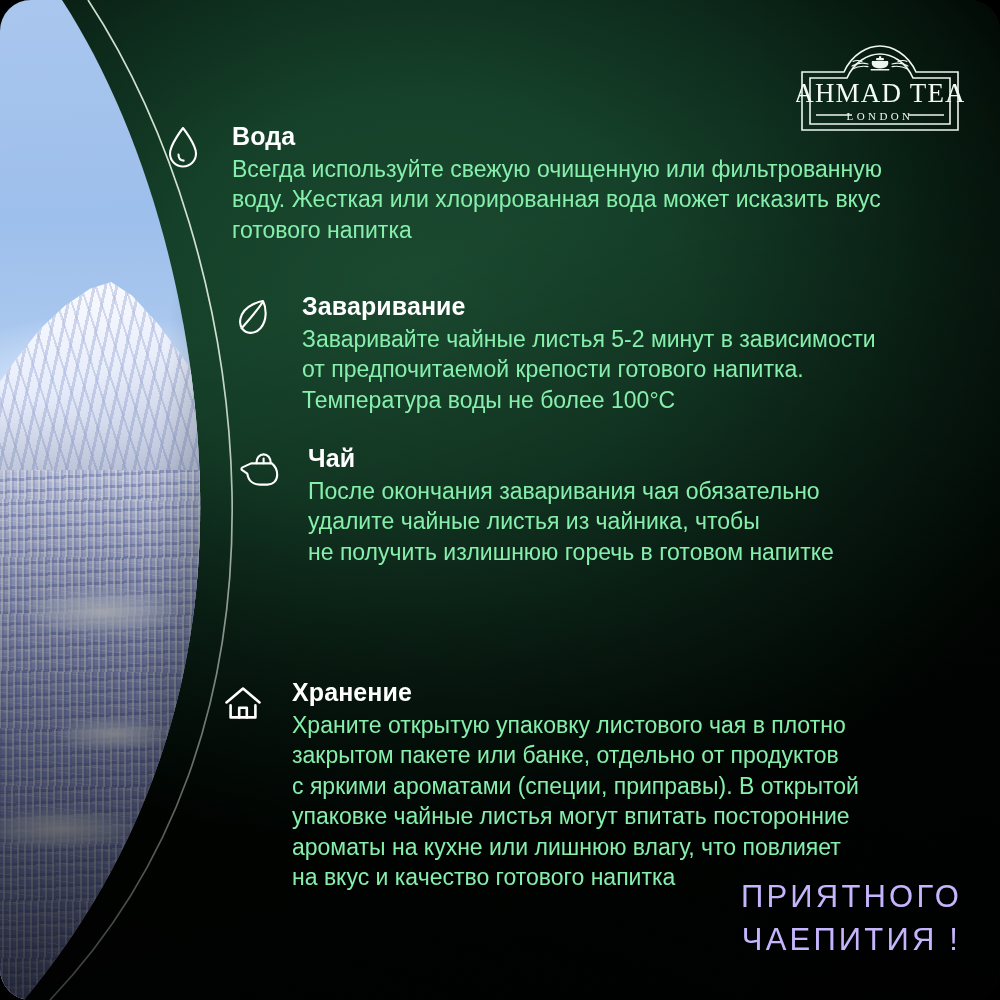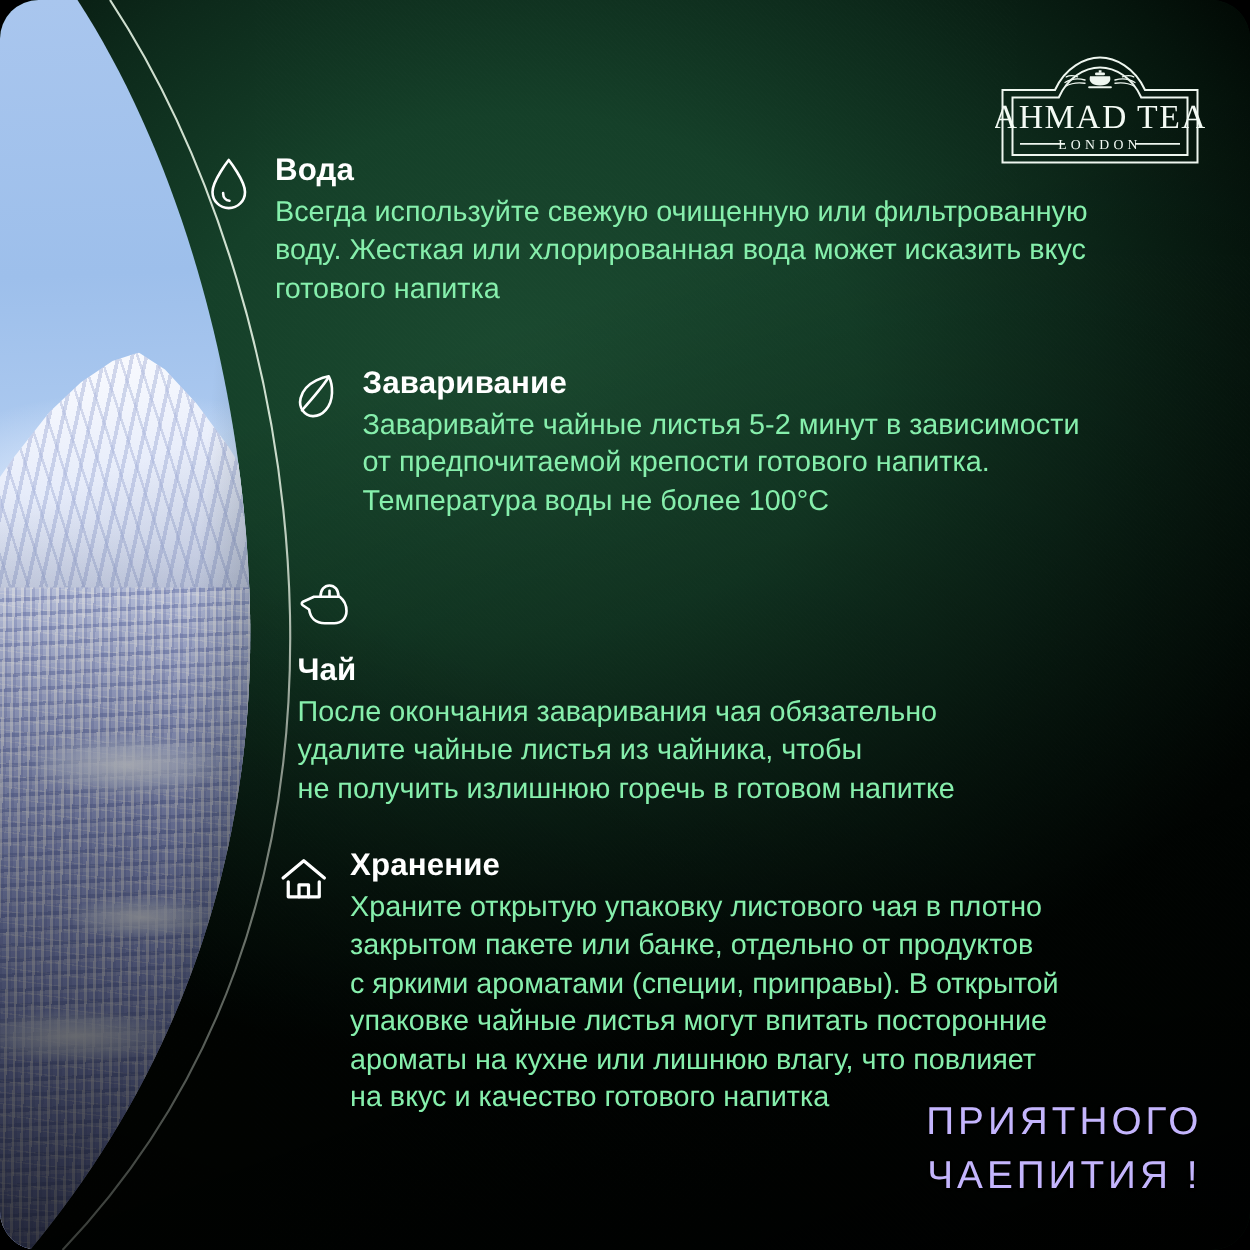--- a/index.html
+++ b/index.html
@@ -149,21 +149,21 @@
     position: absolute;
     left: 0;
     top: 0;
     width: 1000px;
     height: 1000px;
   }
   .row {
     position: absolute;
     display: flex;
     align-items: flex-start;
-    gap: 16px;
+    gap: 28px;
   }
   .row .icon {
     flex: 0 0 auto;
     width: 42px;
     height: 46px;
     margin-top: 2px;
   }
   .row .icon svg { display: block; }
   .row .texts { flex: 1 1 auto; }
   .row h3 {
@@ -178,21 +178,21 @@
     margin: 0;
     font-size: 23px;
     font-weight: 400;
     color: #86efac;
     line-height: 1.33;
     white-space: pre-line;
   }
 
   #row-water    { left: 162px; top: 122px; width: 810px; }
   #row-brewing  { left: 232px; top: 292px; width: 740px; }
-  #row-tea      { left: 238px; top: 458px; width: 720px; flex-direction: column; }
+  #row-tea      { left: 238px; top: 444px; width: 720px; }
   #row-storage  { left: 222px; top: 678px; width: 740px; }
 
   
   .footer {
     position: absolute;
     right: 38px;
     bottom: 38px;
     text-align: center;
     color: #c4b5fd;
     font-size: 31px;

